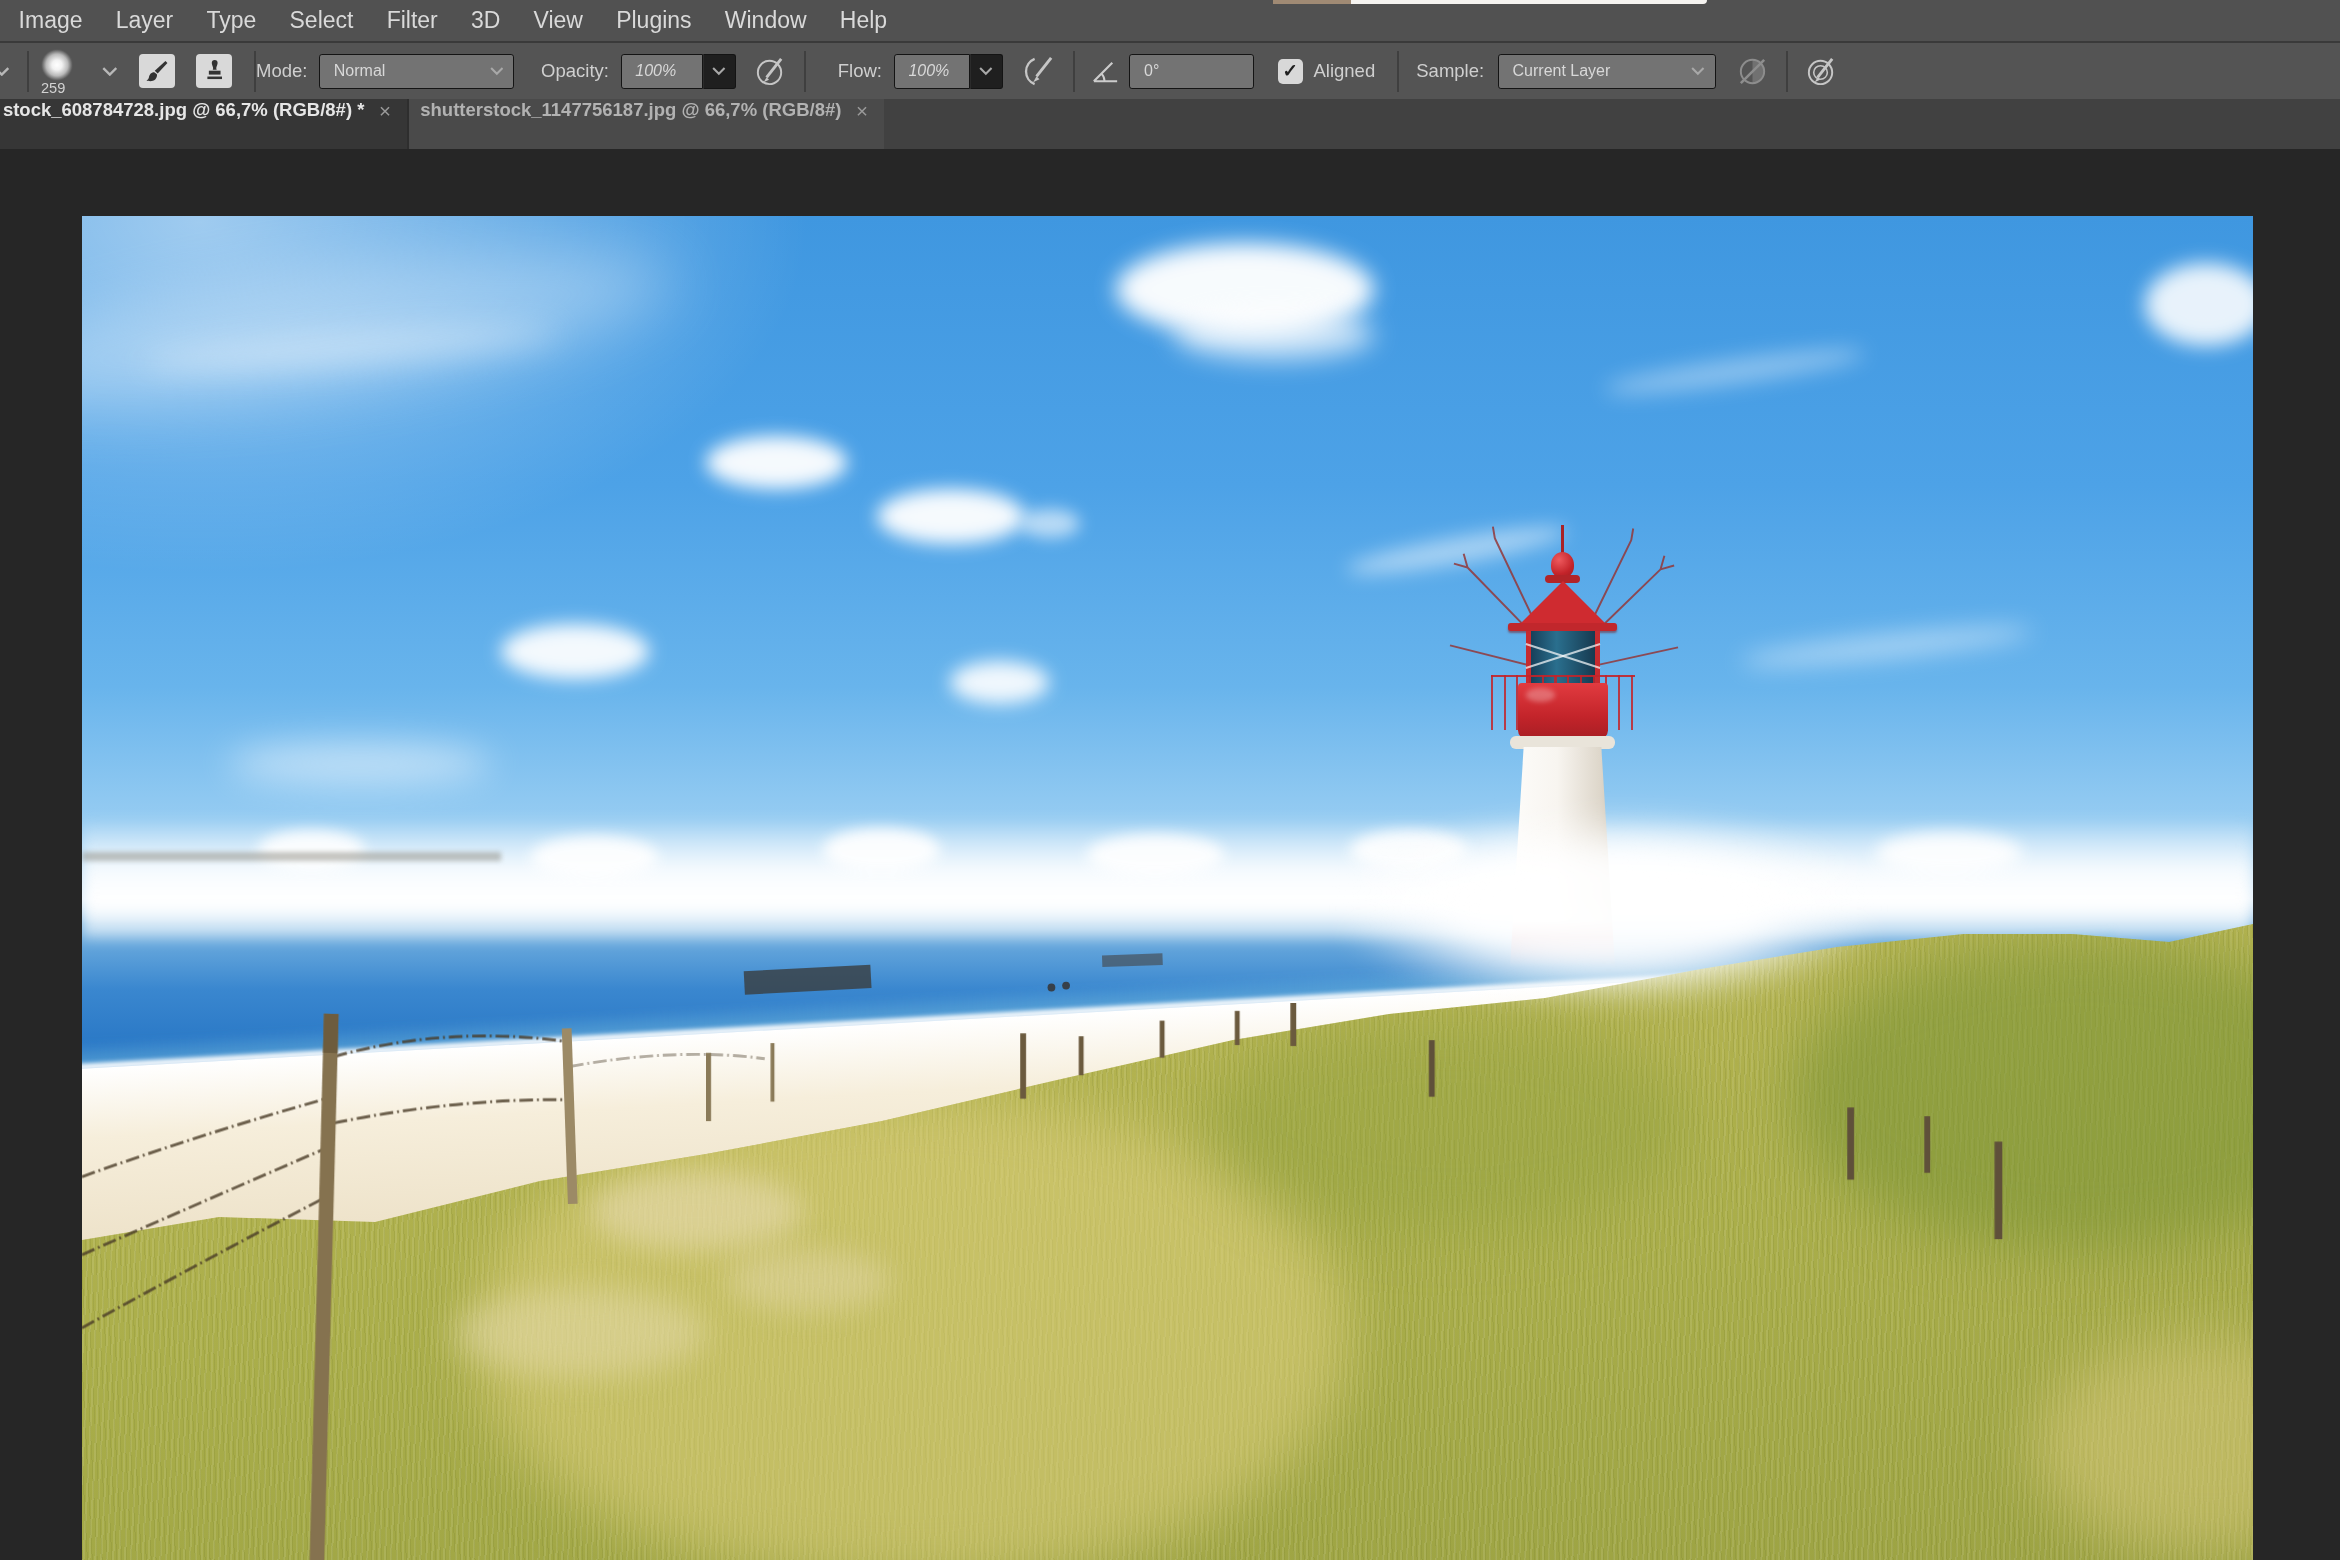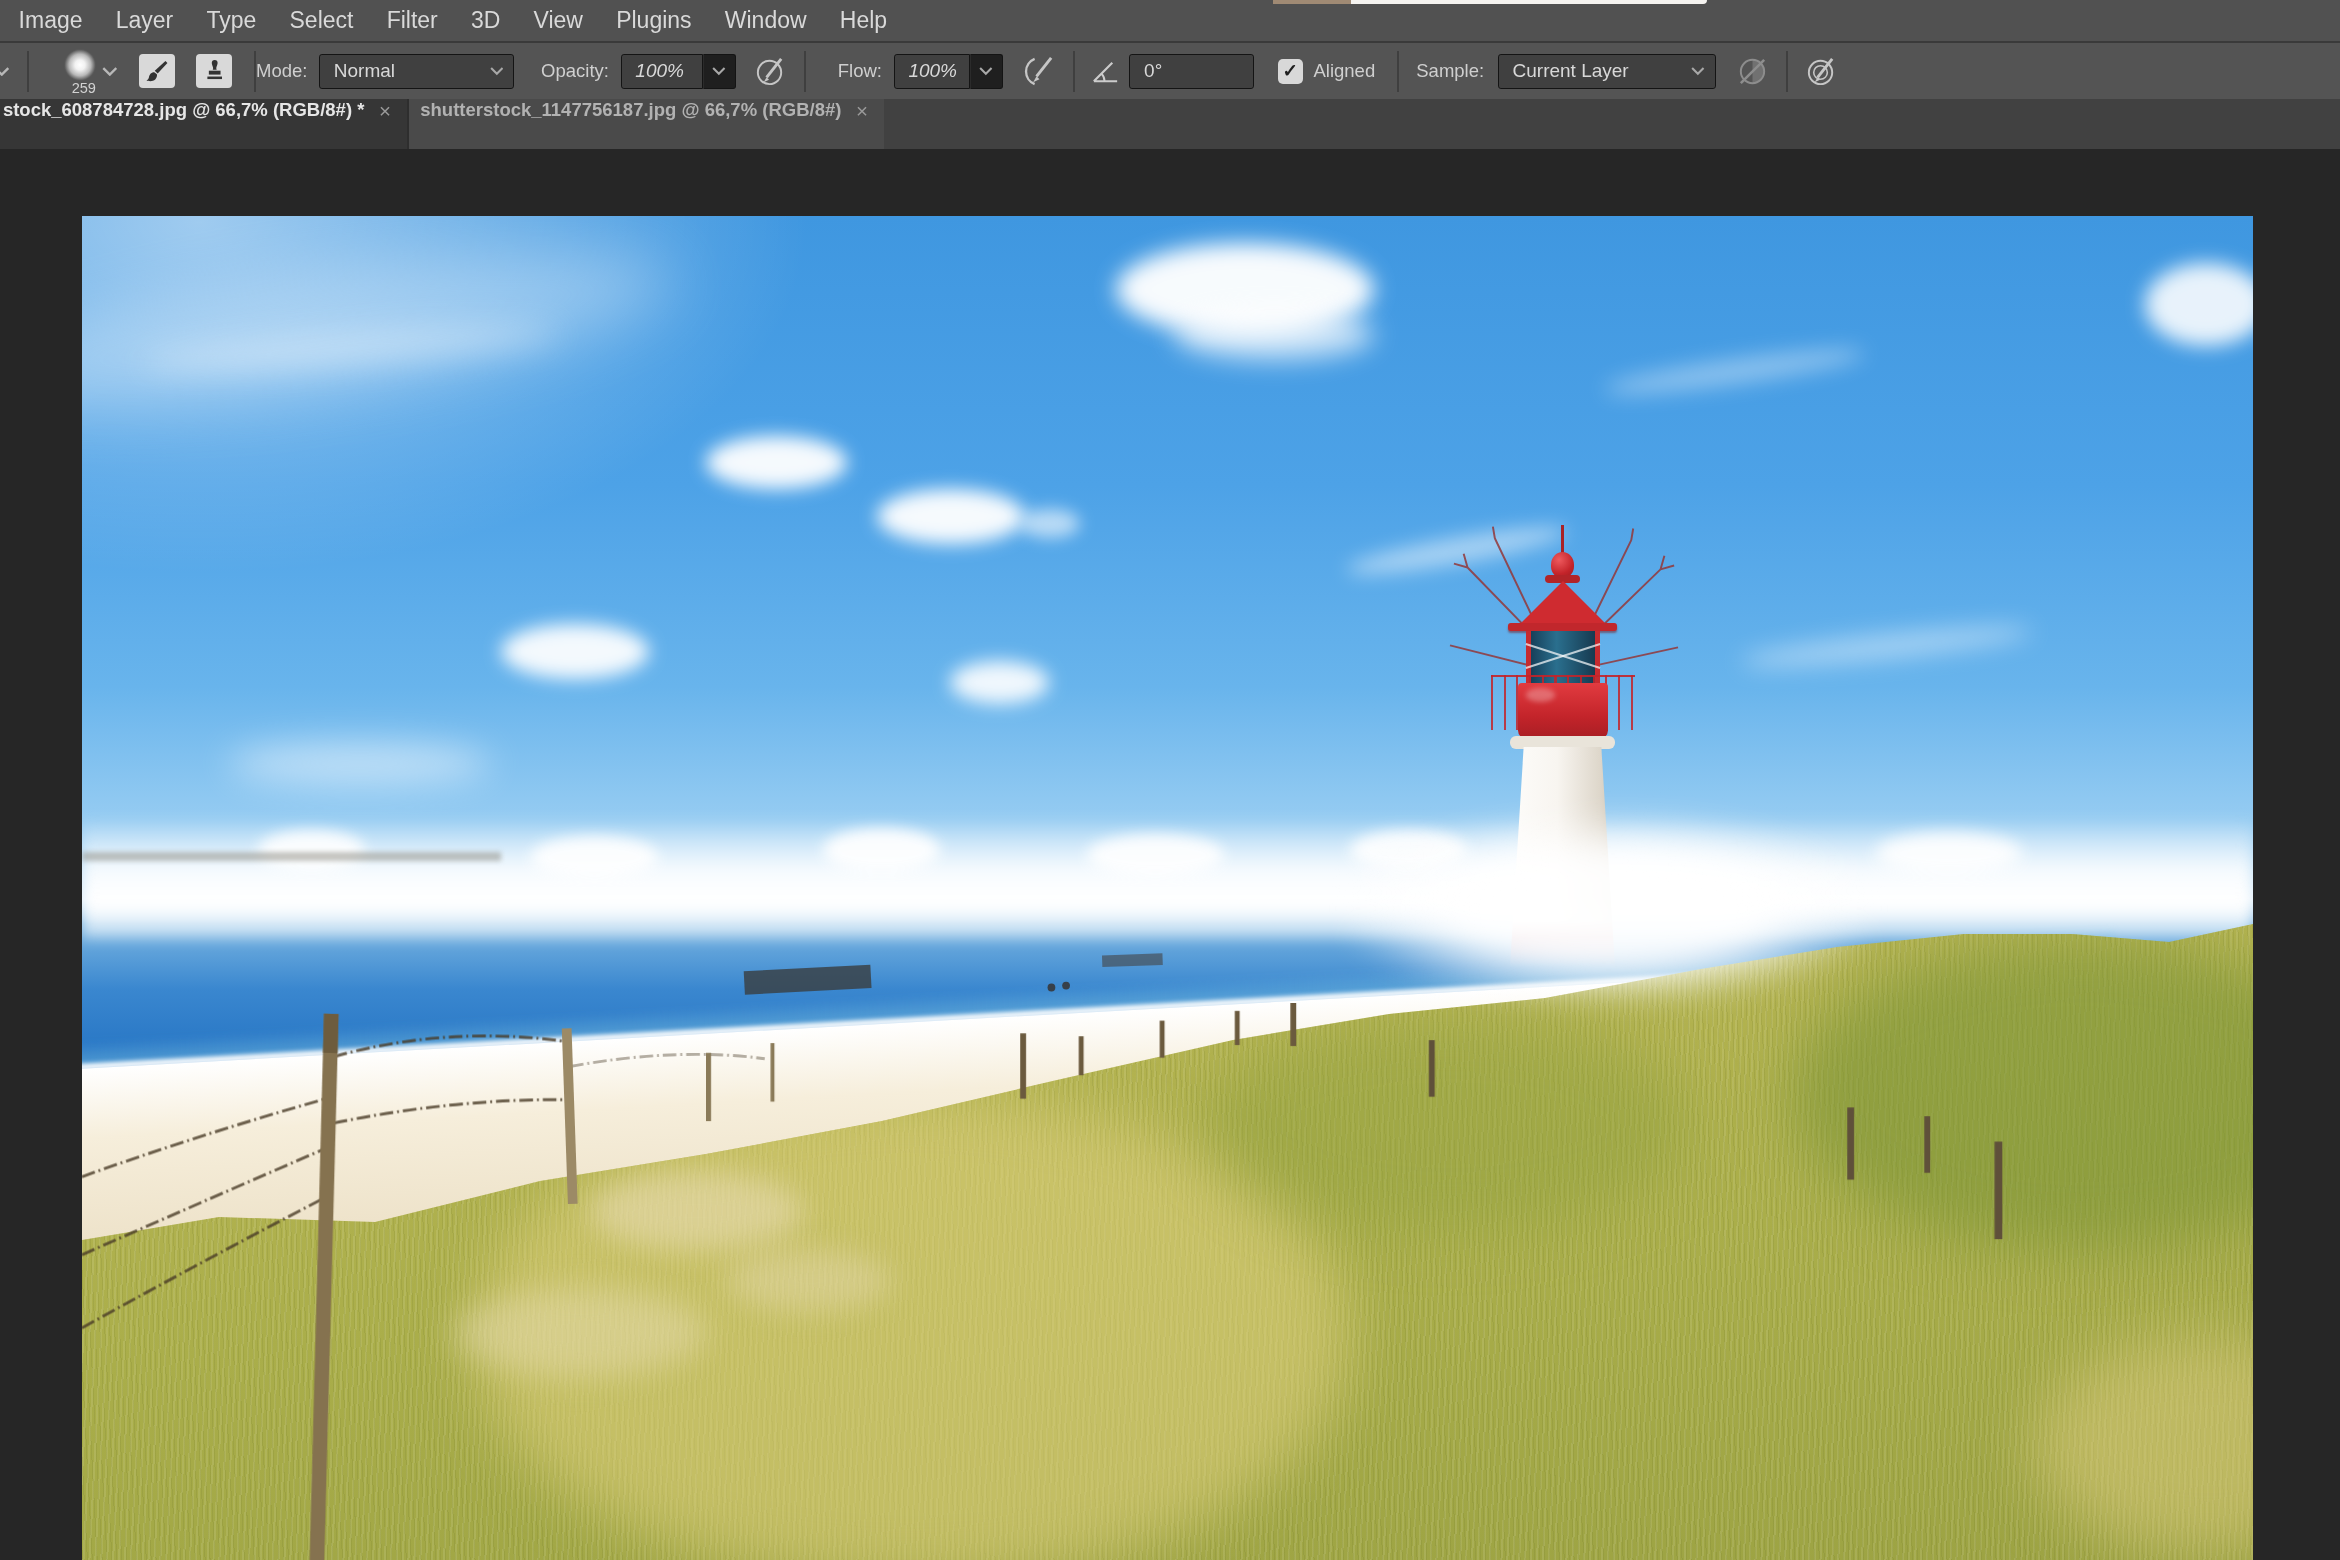--- a/index.html
+++ b/index.html
@@ -16,30 +16,30 @@
   .menubar{position:absolute;left:0;top:0;width:2341px;height:41px;background:#515151;
     display:flex;align-items:center;padding-left:2px;box-sizing:border-box;z-index:40;}
   .menu-item{color:#d9d9d9;font-size:23px;padding:0 16.6px;height:41px;line-height:41px;cursor:default;}
   
   .optbar{position:absolute;left:0;top:41px;width:2341px;height:58px;background:#545454;
     border-top:2px solid #3a3a3a;box-sizing:border-box;display:flex;align-items:center;z-index:40;}
   .opt-divider{width:2px;height:41px;background:#3f3f3f;flex:0 0 auto;}
   .opt-label{color:#cfcfcf;font-size:18.5px;flex:0 0 auto;}
   .chev{flex:0 0 auto;display:inline-flex;align-items:center;}
   .chev svg{display:block;}
-  .ctrl{height:35px;background:#404040;border:1px solid #141414;border-radius:2.9px;
-    color:#d8d8d8;font-size:19px;display:flex;align-items:center;box-sizing:border-box;flex:0 0 auto;}
+  .ctrl{height:35px;background:#737373;border:1px solid #141414;border-radius:2.9px;
+    color:#d8d8d8;font-size:16px;display:flex;align-items:center;box-sizing:border-box;flex:0 0 auto;}
   .ctrl .val{padding-left:13.7px;white-space:nowrap;}
   .ctrl .dd-chev{margin-left:auto;padding-right:9.8px;}
   .chip{width:33px;height:35px;background:#1f1f1f;border:1px solid #141414;border-left:1px solid #2b2b2b;
     border-radius:0 2.9px 2.9px 0;display:flex;align-items:center;justify-content:center;box-sizing:border-box;flex:0 0 auto;}
   .boxjoin{border-radius:2.9px 0 0 2.9px;font-style:italic;}
   .tool-btn{width:36px;height:34px;background:#d9d9d9;border-radius:3.9px;display:flex;
     align-items:center;justify-content:center;flex:0 0 auto;}
-  .brush-preview{display:flex;flex-direction:column;align-items:flex-end;width:55px;flex:0 0 auto;margin-top:2px;}
+  .brush-preview{display:flex;flex-direction:column;align-items:flex-start;width:55px;flex:0 0 auto;margin-top:2px;}
   .brush-dot{width:32px;height:32px;border-radius:50%;
     background:radial-gradient(circle,#ffffff 0%,#f2f2f2 22%,#b9b9b9 48%,rgba(105,105,105,.25) 68%,rgba(84,84,84,0) 78%);}
   .brush-size{color:#d2d2d2;font-size:14.6px;margin-top:-1px;}
   .round-icon{flex:0 0 auto;display:inline-flex;}
   .checkbox{width:25px;height:25px;background:#d8d8d8;border-radius:4.9px;display:flex;
     align-items:center;justify-content:center;color:#1f1f1f;font-size:18.5px;font-weight:bold;flex:0 0 auto;}
   
   .tabbar{position:absolute;left:0;top:99px;width:2341px;height:50px;background:#414141;
     display:flex;align-items:stretch;z-index:40;}
   .tab{display:flex;align-items:flex-start;font-size:18.5px;font-weight:600;padding:0 15.6px 0 11.7px;white-space:nowrap;}

